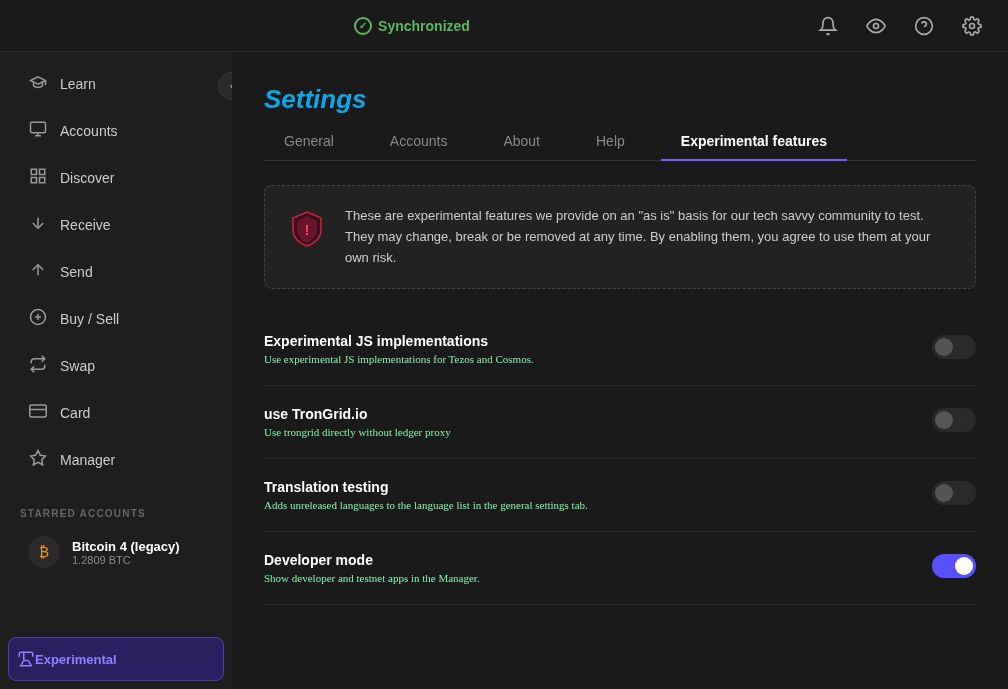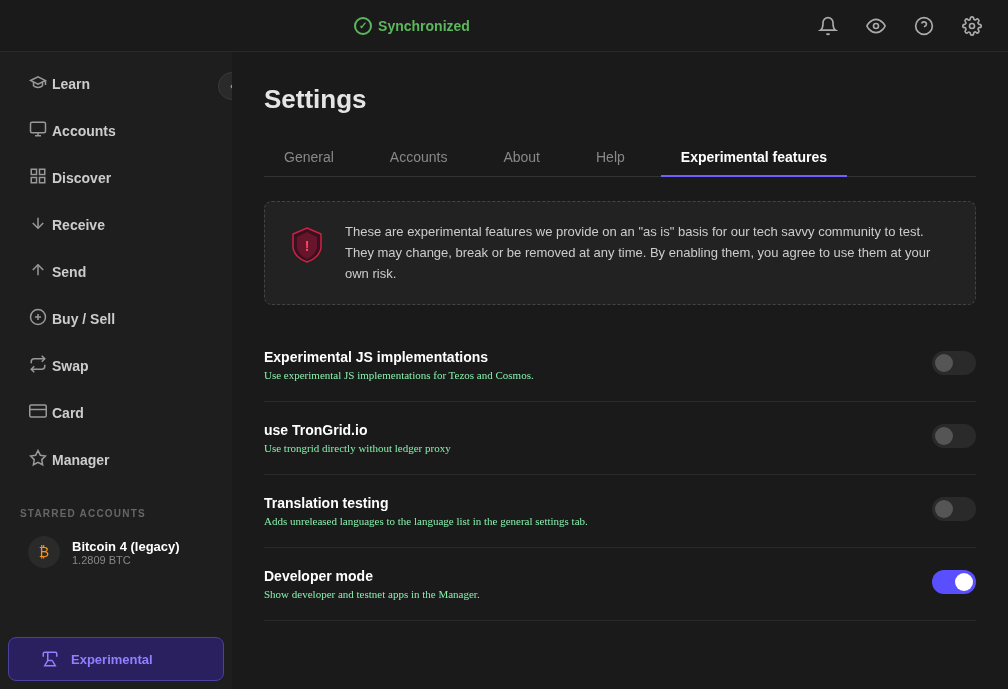--- a/index.html
+++ b/index.html
@@ -81,26 +81,26 @@
       flex-shrink: 0;
       overflow-y: auto;
       position: relative;
     }
     .sidebar-nav {
       padding: 8px 0;
     }
     .sidebar-item {
       display: flex;
       align-items: center;
-      gap: 4px;
+      gap: 12px;
       padding: 12px 20px;
       cursor: pointer;
       color: #ccc;
       font-size: 14px;
-      font-weight: 700;
+      font-weight: 400;
       border-radius: 6px;
       margin: 1px 8px;
     }
     .sidebar-item-icon {
       font-size: 16px;
       width: 20px;
       text-align: center;
       color: #999;
     }
 
@@ -137,22 +137,21 @@
     .starred-account-name { font-size: 13px; font-weight: 600; color: #fff; }
     .starred-account-balance { font-size: 11px; color: #888; }
 
     .sidebar-bottom {
       margin-top: auto;
       padding: 8px;
     }
     .sidebar-experimental {
       display: flex;
       align-items: center;
-      gap: 12px;
-      padding: 12px 32px;
+      padding: 12px 8px;
       background: #2a2060;
       border: 1px solid #4a40a0;
       border-radius: 8px;
       cursor: pointer;
       color: #9080ff;
       font-size: 13px;
       font-weight: 600;
     }
 
     
@@ -178,22 +177,23 @@
     .content {
       flex: 1;
       background: #1a1a1a;
       overflow-y: auto;
       padding: 32px 32px 24px;
     }
 
     .page-title {
       font-size: 26px;
       font-weight: 700;
-      color: #e5e5e5;
-      margin-bottom: 24px;
+      color: #0ea5e9;
+      margin-bottom: 8px;
+      font-style: italic;
     }
 
     
     .tabs {
       display: flex;
       gap: 16px;
       border-bottom: 1px solid #333;
       margin-bottom: 24px;
     }
     .tab {

